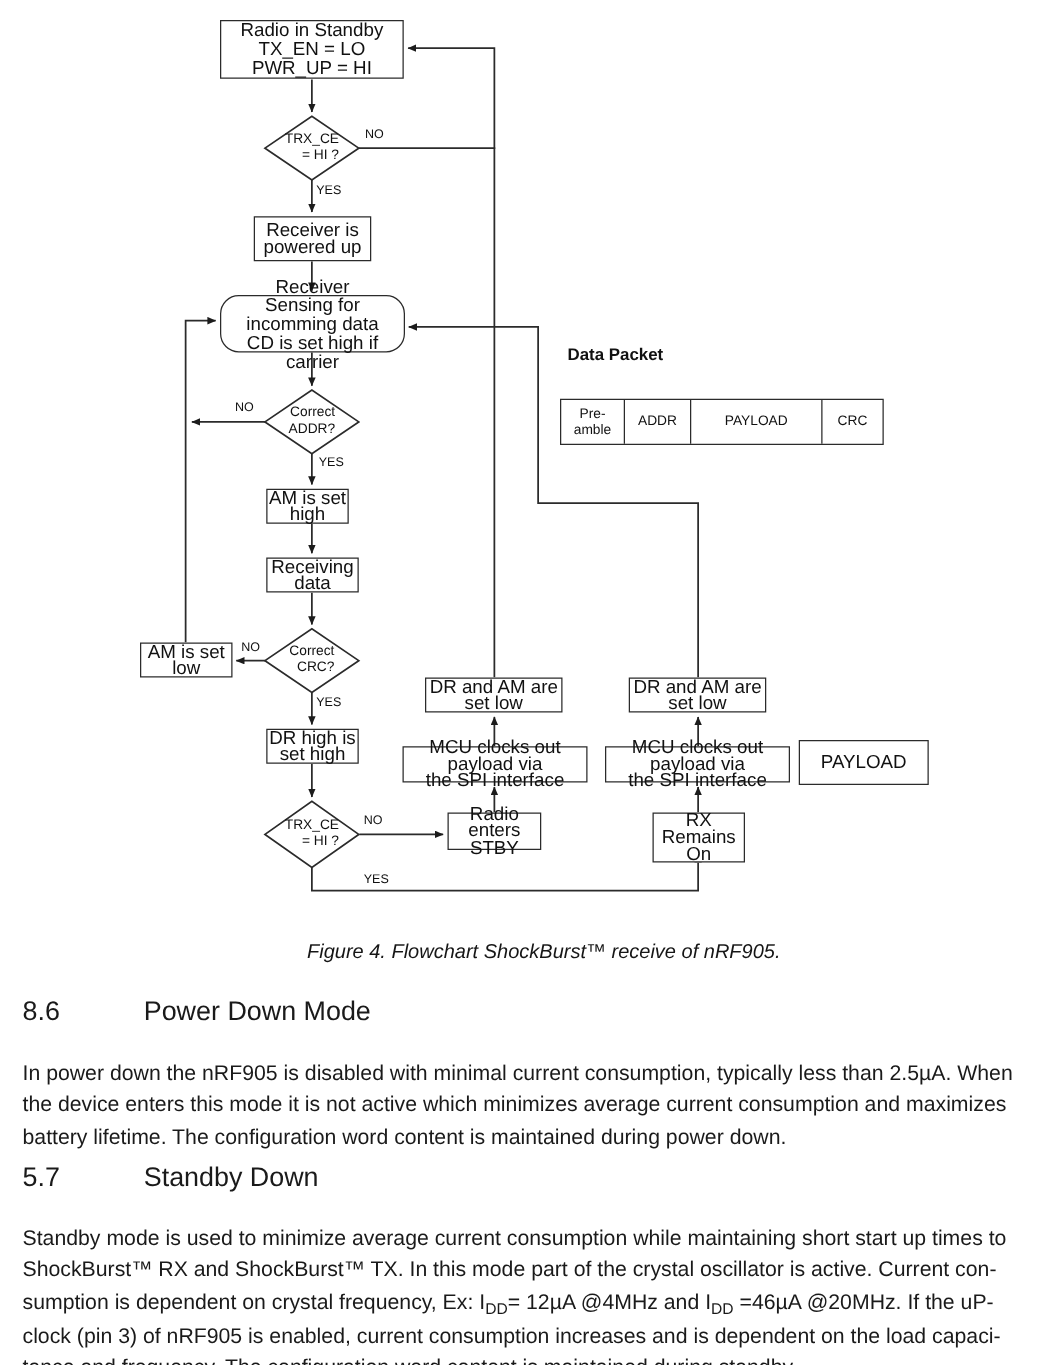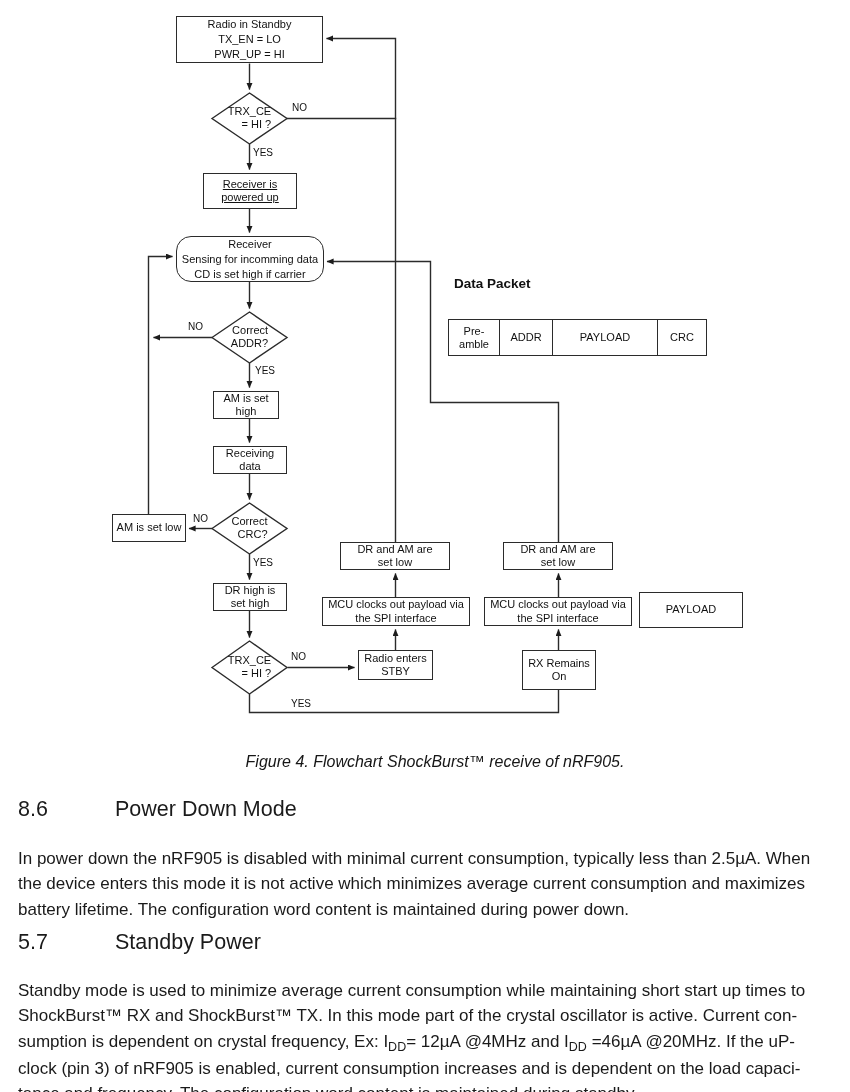--- a/index.html
+++ b/index.html
@@ -5,21 +5,21 @@
   * { margin:0; padding:0; box-sizing:border-box; }
   html,body { background:#fff; }
   .page {
     position:relative; width:850px; height:1092px; background:#ffffff;
     font-family:"Liberation Sans", sans-serif; color:#1a1a1a; overflow:hidden;
   }
   svg.flow-lines { position:absolute; left:0; top:0; }
   .fbox {
     position:absolute; background:#fff; border:1.4px solid #2b2b2b;
     display:flex; align-items:center; justify-content:center; text-align:center;
-    font-size:11px; line-height:13.5px; white-space:pre-line; color:#111;
+    font-size:15px; line-height:13.5px; white-space:pre-line; color:#111;
   }
   .fbox.big { line-height:15px; }
   .dtext {
     position:absolute; display:flex; align-items:center; justify-content:center;
     text-align:right; font-size:11px; line-height:13px; white-space:pre-line; color:#111;
   }
   .elabel { position:absolute; font-size:10px; color:#111; }
   .dp-title { position:absolute; left:454px; top:276px; font-size:13.5px; font-weight:bold; color:#111; }
   .dp-table { position:absolute; left:448px; top:319px; height:37px; display:flex; border:1.6px solid #2b2b2b; background:#fff; }
   .dp-cell {
@@ -73,21 +73,21 @@
       <polygon points="212,118.5 249.5,93 287,118.5 249.5,144"></polygon>
       <polygon points="212,337.5 249.5,312 287,337.5 249.5,363"></polygon>
       <polygon points="212,528.5 249.5,503 287,528.5 249.5,554"></polygon>
       <polygon points="212,667.5 249.5,641 287,667.5 249.5,694"></polygon>
     </g>
   </svg>
 
   <div class="fbox big" style="left:176px; top:16px; width:147px; height:47px;">Radio in Standby
 TX_EN = LO
 PWR_UP = HI</div>
-  <div class="fbox" style="left:203px; top:173px; width:94px; height:36px;text-decoration:underline;">Receiver is
+  <div class="fbox" style="left:203px; top:173px; width:94px; height:36px;">Receiver is
 powered up</div>
   <div class="fbox big" style="left:176px; top:236px; width:148px; height:46px;border-radius:15px;">Receiver
 Sensing for incomming data
 CD is set high if carrier</div>
   <div class="fbox" style="left:213px; top:391px; width:66px; height:28px;">AM is set
 high</div>
   <div class="fbox" style="left:213px; top:446px; width:74px; height:28px;">Receiving
 data</div>
   <div class="fbox" style="left:112px; top:514px; width:74px; height:28px;">AM is set low</div>
   <div class="fbox" style="left:213px; top:583px; width:74px; height:28px;">DR high is
@@ -140,21 +140,21 @@
     <span>Power Down Mode</span>
   </div>
   <div class="para" style="top:849px;">
     <div class="line">In power down the nRF905 is disabled with minimal current consumption, typically less than 2.5µA. When</div>
     <div class="line">the device enters this mode it is not active which minimizes average current consumption and maximizes</div>
     <div class="line">battery lifetime. The configuration word content is maintained during power down.</div>
   </div>
 
   <div class="sec-head" style="top:930px;">
     <span class="num">5.7</span>
-    <span>Standby Power</span>
+    <span>Standby Down</span>
   </div>
   <div class="para" style="top:981px;">
     <div class="line">Standby mode is used to minimize average current consumption while maintaining short start up times to</div>
     <div class="line">ShockBurst™ RX and ShockBurst™ TX. In this mode part of the crystal oscillator is active. Current con-</div>
     <div class="line"><span>sumption is dependent on crystal frequency, Ex: I</span><sub>DD</sub><span>= 12µA @4MHz and I</span><sub>DD</sub><span> =46µA @20MHz. If the uP-</span></div>
     <div class="line gap">clock (pin 3) of nRF905 is enabled, current consumption increases and is dependent on the load capaci-</div>
     <div class="line">tance and frequency. The configuration word content is maintained during standby.</div>
   </div>
 
 </div>

